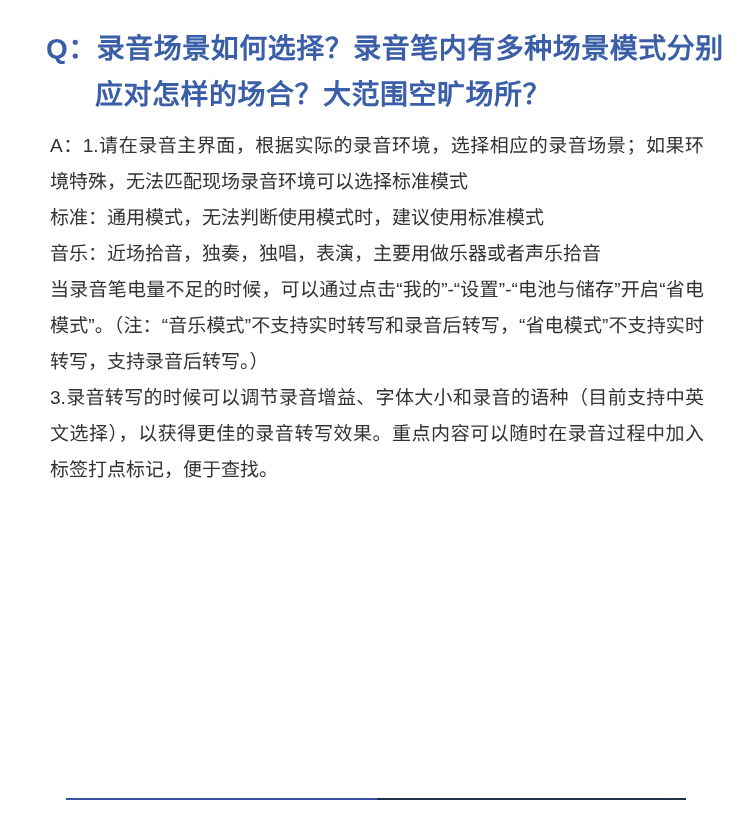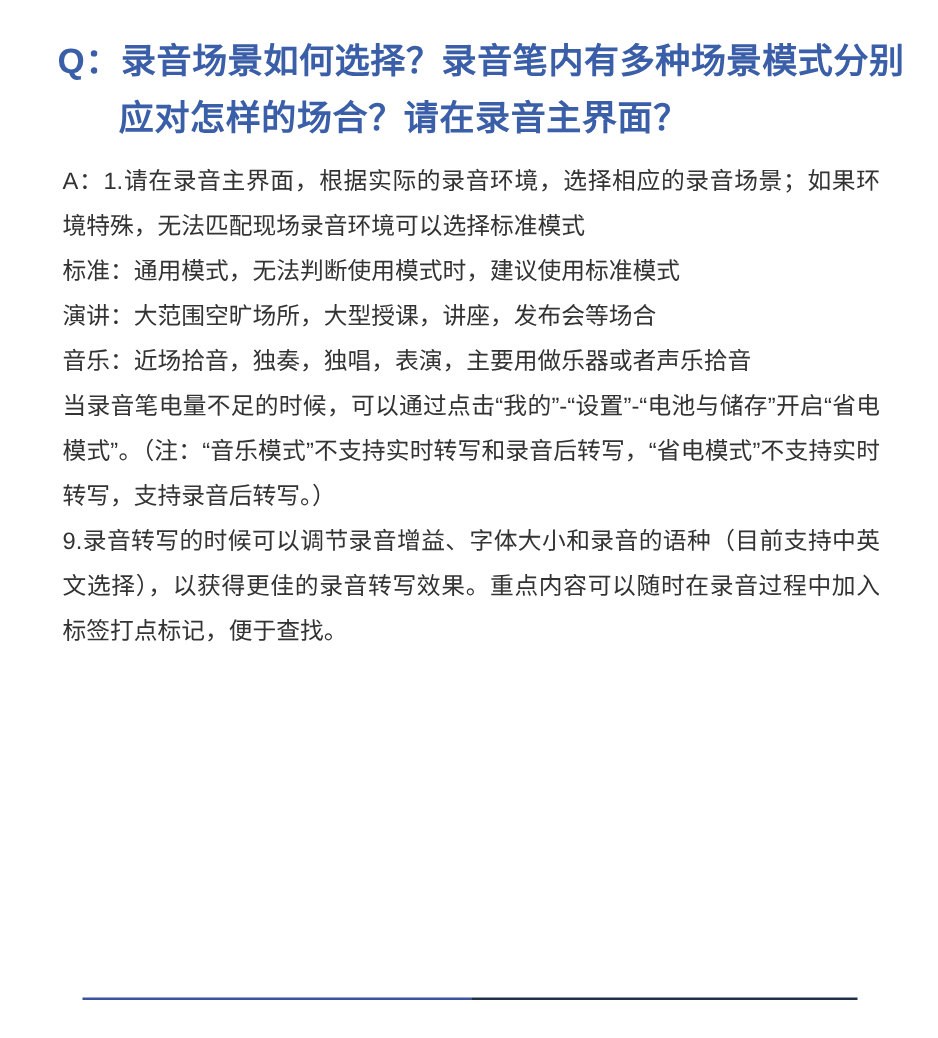--- a/index.html
+++ b/index.html
@@ -50,29 +50,28 @@
     display: flex;
   }
   .divider-left  { width: 311px; height: 2px; background: var(--div-left, #3a52a2); }
   .divider-right { width: 309px; height: 2px; background: var(--div-right, #1e3148); }
 </style>
 </head>
 <body>
 
 <div class="page">
 
-  <h2 class="question"><span class="q-label">Q：</span><span>录音场景如何选择？录音笔内有多种场景模式分别应对怎样的场合？请在录音主界面？</span></h2>
+  <h2 class="question"><span class="q-label">Q：</span><span>录音场景如何选择？录音笔内有多种场景模式分别应对怎样的场合？大范围空旷场所？</span></h2>
 
   <div class="answer">
     <p>A：1.请在录音主界面，根据实际的录音环境，选择相应的录音场景；如果环境特殊，无法匹配现场录音环境可以选择标准模式</p>
     <p>标准：通用模式，无法判断使用模式时，建议使用标准模式</p>
-    <p>演讲：大范围空旷场所，大型授课，讲座，发布会等场合</p>
     <p>音乐：近场拾音，独奏，独唱，表演，主要用做乐器或者声乐拾音</p>
     <p>当录音笔电量不足的时候，可以通过点击“我的”-“设置”-“电池与储存”开启“省电模式”。（注：“音乐模式”不支持实时转写和录音后转写，“省电模式”不支持实时转写，支持录音后转写。）</p>
-    <p>9.录音转写的时候可以调节录音增益、字体大小和录音的语种（目前支持中英文选择），以获得更佳的录音转写效果。重点内容可以随时在录音过程中加入标签打点标记，便于查找。</p>
+    <p>3.录音转写的时候可以调节录音增益、字体大小和录音的语种（目前支持中英文选择），以获得更佳的录音转写效果。重点内容可以随时在录音过程中加入标签打点标记，便于查找。</p>
   </div>
 
   <div class="divider">
     <span class="divider-left"></span>
     <span class="divider-right"></span>
   </div>
 
 </div>
 
 </body></html>

